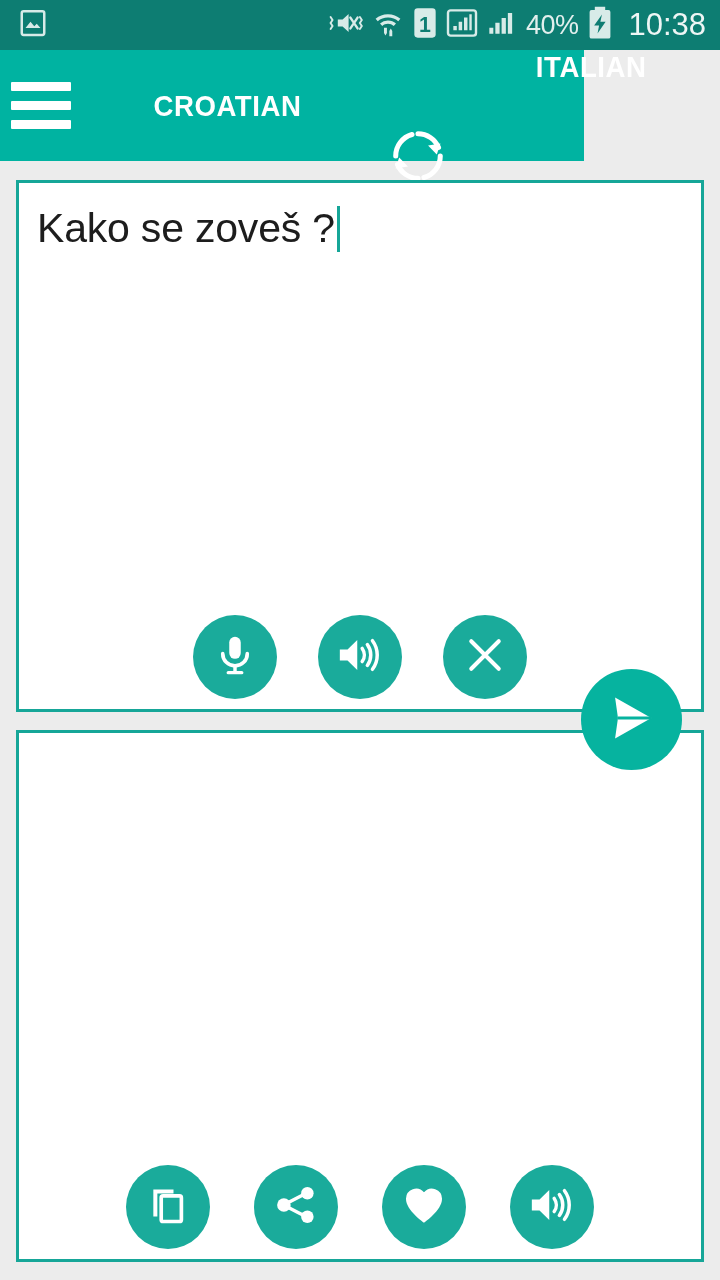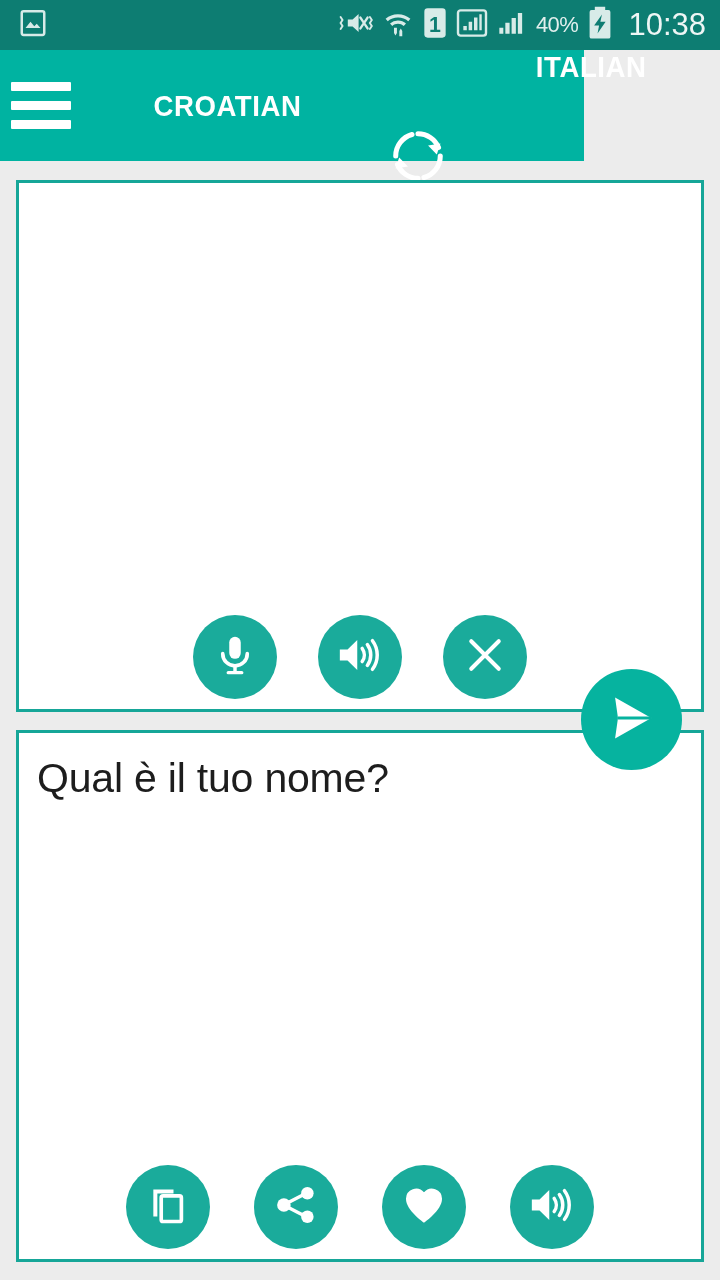--- a/index.html
+++ b/index.html
@@ -30,21 +30,21 @@
   #status-left { display: flex; align-items: center; }
   #status-right {
     margin-left: auto;
     display: flex;
     align-items: center;
     gap: 9px;
   }
   .sb-icon { display: block; }
   #status-battery-text {
     color: #e2efed;
-    font-size: 22px;
+    font-size: 27px;
     letter-spacing: -0.5px;
     font-family: "Liberation Sans", sans-serif;
     text-align: right;
   }
   #status-clock {
     color: #eef6f5;
     font-size: 31px;
     letter-spacing: 0px;
     margin-left: 6px;
   }
@@ -275,20 +275,24 @@
     </svg>
   </div>
 
   <div id="lang-target-button">
     <span class="lang-label">ITALIAN</span>
   </div>
 </div>
 
 <div id="source-card" class="card">
 
+  <div class="card-text" id="source-text-wrap">
+    <span>Kako se zoveš ?</span>
+      <span id="text-caret"></span>
+  </div>
 
   <div class="btn-row" id="source-actions">
 
     <div class="circle-btn">
       <span>
         <svg width="46" height="46" viewBox="0 0 24 24">
           <rect x="9" y="2.5" width="6" height="11.5" rx="3" fill="#ffffff"></rect>
           <path d="M5.6 11.3a6.4 6.4 0 0 0 12.8 0" fill="none" stroke="#ffffff" stroke-width="1.9" stroke-linecap="round"></path>
           <rect x="11.1" y="17.2" width="1.8" height="3.4" fill="#ffffff"></rect>
           <rect x="7.6" y="20.3" width="8.8" height="1.8" rx="0.9" fill="#ffffff"></rect>
@@ -321,21 +325,20 @@
   <span>
     <svg width="58" height="58" viewBox="0 0 24 24">
       <path d="M5 3.5L20 12 5 20.5l1.2-8.5z" fill="#ffffff"></path>
       <path d="M6.2 12H20" stroke="#06b39f" stroke-width="1.2"></path>
     </svg>
   </span>
 </div>
 
 <div id="target-card" class="card">
 
-  <div class="card-text">Qual è il tuo nome?</div>
 
   <div class="btn-row" id="target-actions">
 
     <div class="circle-btn">
       <span>
         <svg width="44" height="44" viewBox="0 0 24 24">
           <path d="M4 3.5h11v2.2H6.2v12.6H4z" fill="#ffffff"></path>
           <rect x="8.3" y="7" width="11" height="14" rx="1" fill="none" stroke="#ffffff" stroke-width="2"></rect>
         </svg>
       </span>

